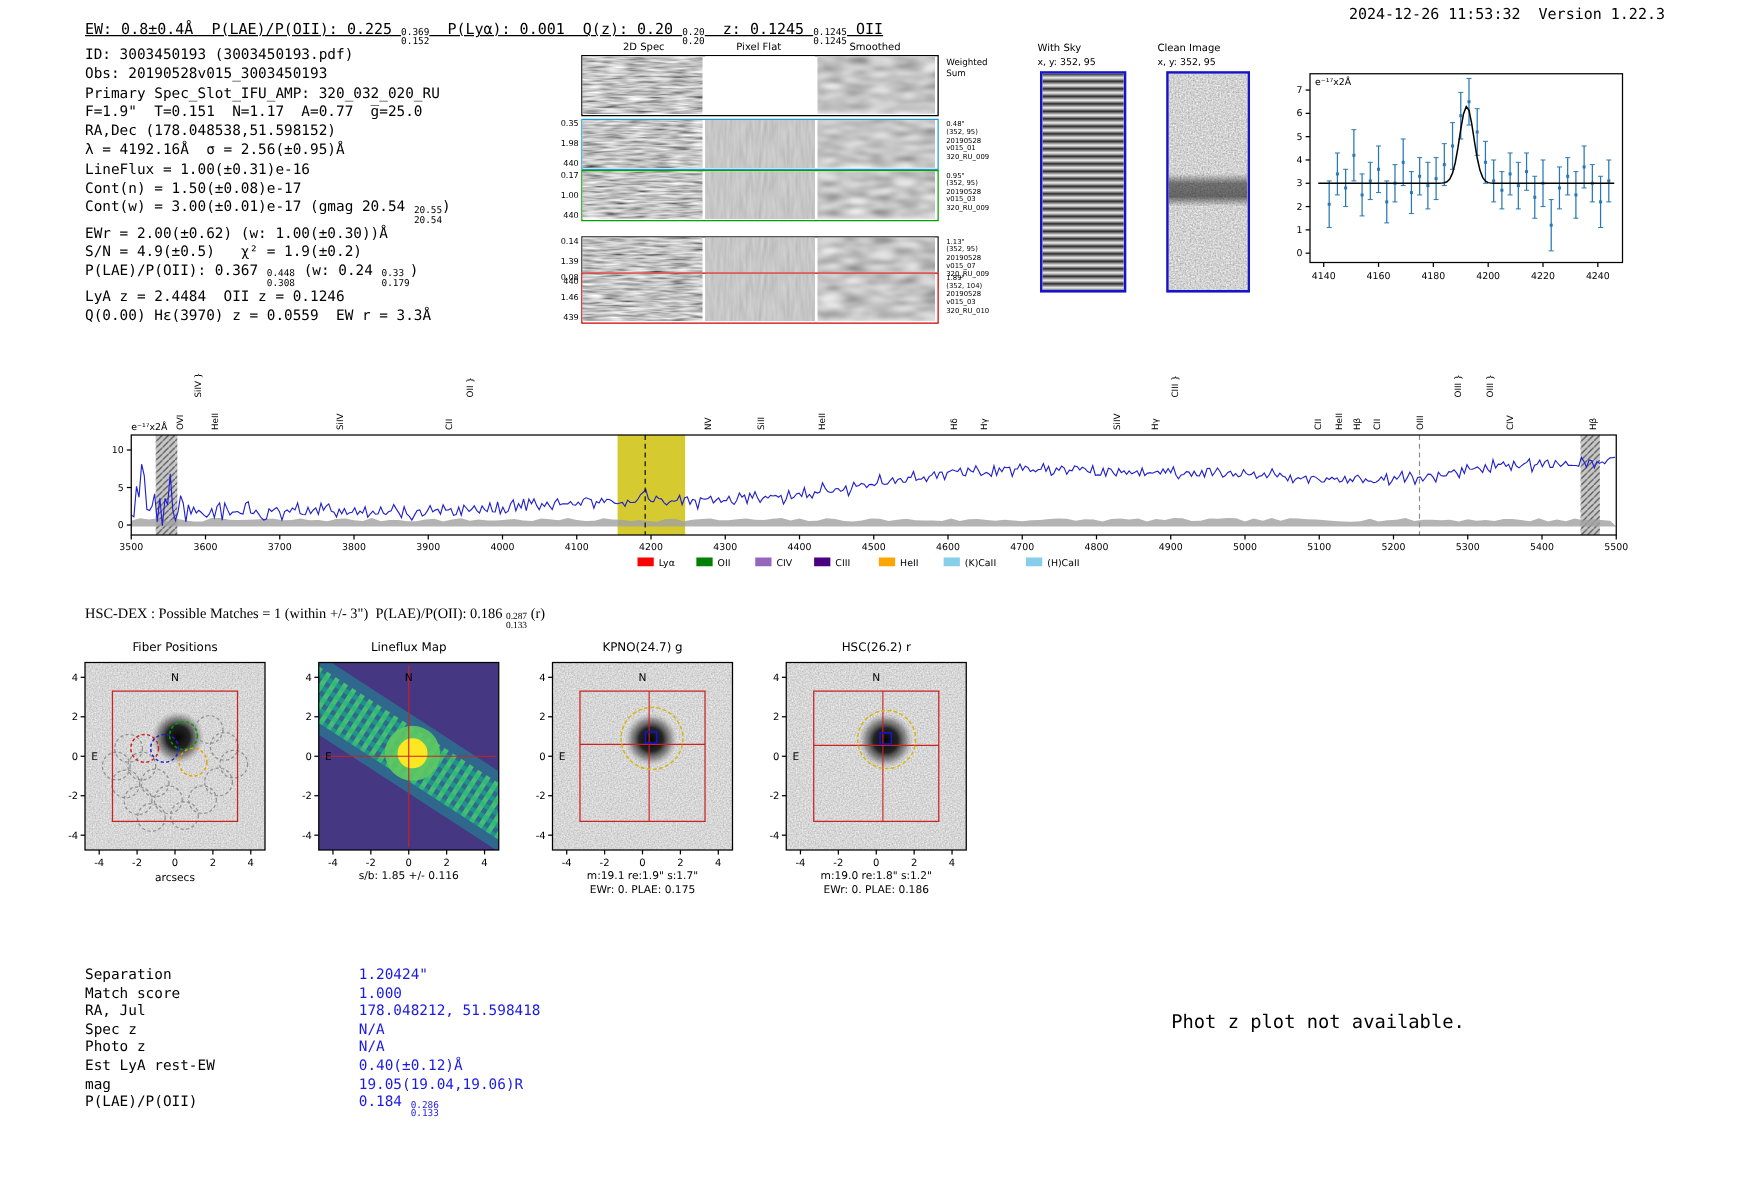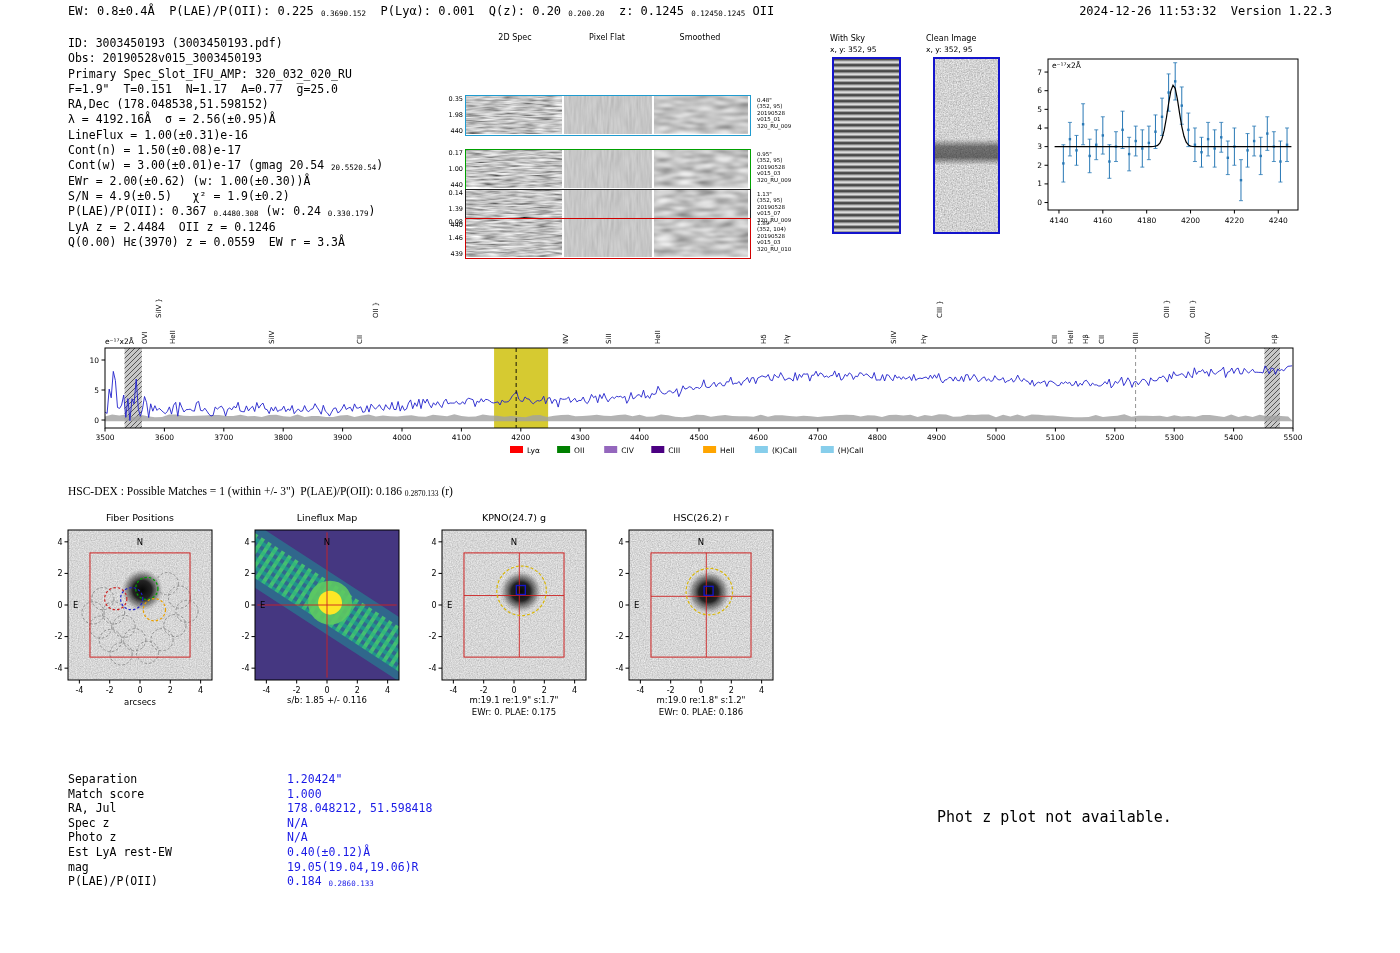--- a/index.html
+++ b/index.html
@@ -2,22 +2,22 @@
 <html><head>
 <meta charset="utf-8">
 <style>
   html,body{margin:0;padding:0;}
   body{width:1400px;height:953px;background:#fff;position:relative;overflow:hidden;
        font-family:"DejaVu Sans Mono",monospace;color:#000;}
   .abs{position:absolute;}
   .sans{font-family:"DejaVu Sans",sans-serif;}
   svg{overflow:visible;}
   svg text{font-family:"DejaVu Sans",sans-serif;fill:#000;}
-  .stk{display:inline-flex;flex-direction:row;vertical-align:-1px;font-size:7.5px;line-height:7.2px;}
-  #hdr-line{left:68px;top:4px;font-size:12px;white-space:pre;}
+  .stk{display:inline-flex;flex-direction:column;vertical-align:-1px;font-size:7.5px;line-height:7.2px;}
+  #hdr-line{left:68px;top:16px;font-size:12px;white-space:pre;text-decoration:underline;}
   #hdr-ts{right:68px;top:4px;font-size:12px;white-space:pre;}
   #info-block{left:68px;top:36px;font-size:11.5px;line-height:15.3px;}
   #info-block .iline{white-space:pre;}
   .colhdr{top:33px;font-size:8px;text-align:center;}
   #spec2d-rows{left:465px;top:44px;width:430px;height:260px;}
   .srow{position:absolute;left:0;width:284px;border:1.5px solid #000;background:#fff;}
   .scell{position:absolute;top:0;height:100%;overflow:hidden;}
   .srow-left{position:absolute;left:-27px;top:0;width:24px;height:100%;display:flex;flex-direction:column;
              justify-content:space-between;align-items:flex-end;font-size:6.5px;line-height:7px;
              font-family:"DejaVu Sans",sans-serif;}
@@ -67,20 +67,33 @@
       <div class="iline">S/N = 4.9(±0.5)   χ² = 1.9(±0.2)</div>
       <div class="iline">P(LAE)/P(OII): 0.367 <span class="stk"><span>0.448</span><span>0.308</span></span> (w: 0.24 <span class="stk"><span>0.33</span><span>0.179</span></span>)</div>
       <div class="iline">LyA z = 2.4484  OII z = 0.1246</div>
       <div class="iline">Q(0.00) Hε(3970) z = 0.0559  EW r = 3.3Å</div>
     </div>
 
   <div class="abs sans colhdr" style="left:467px;width:96px;">2D Spec</div>
   <div class="abs sans colhdr" style="left:563px;width:88px;">Pixel Flat</div>
   <div class="abs sans colhdr" style="left:653px;width:94px;">Smoothed</div>
   <div class="abs" id="spec2d-rows">
+      <div class="srow" style="top: 0px; height: 47px; border-color: rgb(0, 0, 0);">
+        <div class="scell" style="left: 0px; width: 96px;"><svg width="96" height="44">
+            <rect width="96" height="44" fill="#888" filter="url(#f2d0)"></rect>
+          </svg></div>
+        <div class="scell" style="left: 98px; width: 88px; background: rgb(255, 255, 255);"></div>
+        <div class="scell" style="left: 188px; width: 94px;"><svg width="94" height="44">
+            <rect width="94" height="44" fill="#888" filter="url(#fsm0)"></rect>
+          </svg></div>
+        <div class="srow-right wsum">
+          <div>Weighted</div>
+          <div>Sum</div>
+        </div>
+      </div>
       <div class="srow" style="top: 51px; height: 39px; border-color: rgb(31, 155, 207);">
         <div class="scell" style="left: 0px; width: 96px;"><svg width="96" height="36">
             <rect width="96" height="36" fill="#888" filter="url(#f2d1)"></rect>
           </svg></div>
         <div class="scell" style="left: 98px; width: 88px;"><svg width="88" height="36">
             <rect width="88" height="36" fill="#888" filter="url(#fflat)"></rect>
           </svg></div>
         <div class="scell" style="left: 188px; width: 94px;"><svg width="94" height="36">
             <rect width="94" height="36" fill="#888" filter="url(#fsm1)"></rect>
           </svg></div>
@@ -90,21 +103,21 @@
           <span>440</span>
         </div>
         <div class="srow-right">
           <div>0.48"</div>
           <div>(352, 95)</div>
           <div>20190528</div>
           <div>v015_01</div>
           <div>320_RU_009</div>
         </div>
       </div>
-      <div class="srow" style="top: 92px; height: 39px; border-color: rgb(0, 160, 0); margin-top: 13px;">
+      <div class="srow" style="top: 92px; height: 39px; border-color: rgb(0, 160, 0);">
         <div class="scell" style="left: 0px; width: 96px;"><svg width="96" height="36">
             <rect width="96" height="36" fill="#888" filter="url(#f2d2)"></rect>
           </svg></div>
         <div class="scell" style="left: 98px; width: 88px;"><svg width="88" height="36">
             <rect width="88" height="36" fill="#888" filter="url(#fflat)"></rect>
           </svg></div>
         <div class="scell" style="left: 188px; width: 94px;"><svg width="94" height="36">
             <rect width="94" height="36" fill="#888" filter="url(#fsm2)"></rect>
           </svg></div>
         <div class="srow-left">

